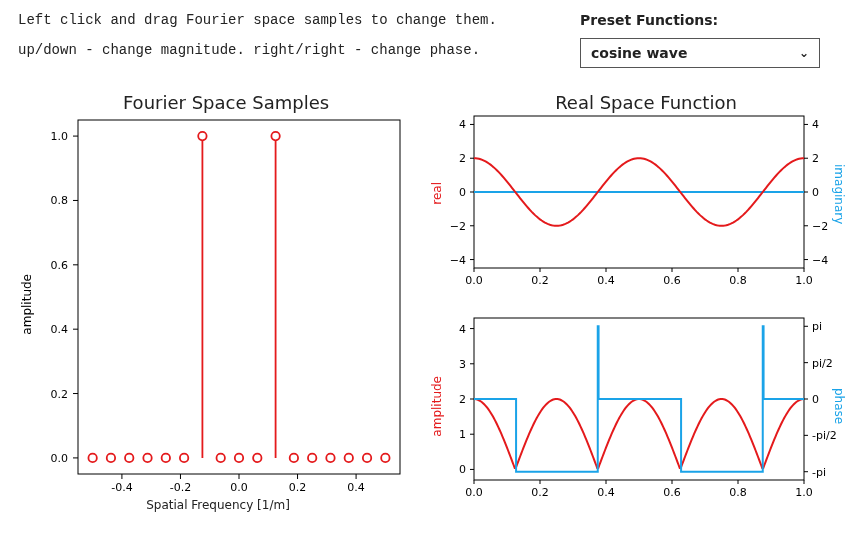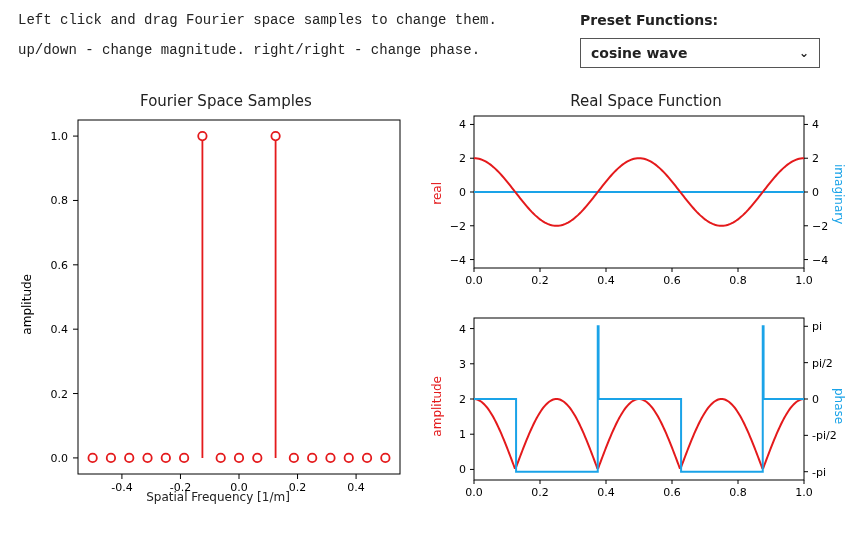--- a/index.html
+++ b/index.html
@@ -44,31 +44,31 @@
   }
   .chart-box {
     position: relative;
   }
   .title {
     position: absolute;
     top: 0;
     left: 16px;
     right: 0;
     text-align: center;
-    font-size: 15px;
+    font-size: 18px;
   }
   .ylabel-left, .ylabel-right {
     position: absolute;
     font-size: 12px;
     writing-mode: vertical-rl;
   }
   .ylabel-left { transform: rotate(180deg); }
   .xlabel {
     position: absolute;
-    bottom: 8px;
+    bottom: 0;
     left: 0; right: 0;
     text-align: center;
     font-size: 12px;
   }
   svg { display: block; }
 </style>
 </head>
 <body>
 
 <div class="top">

